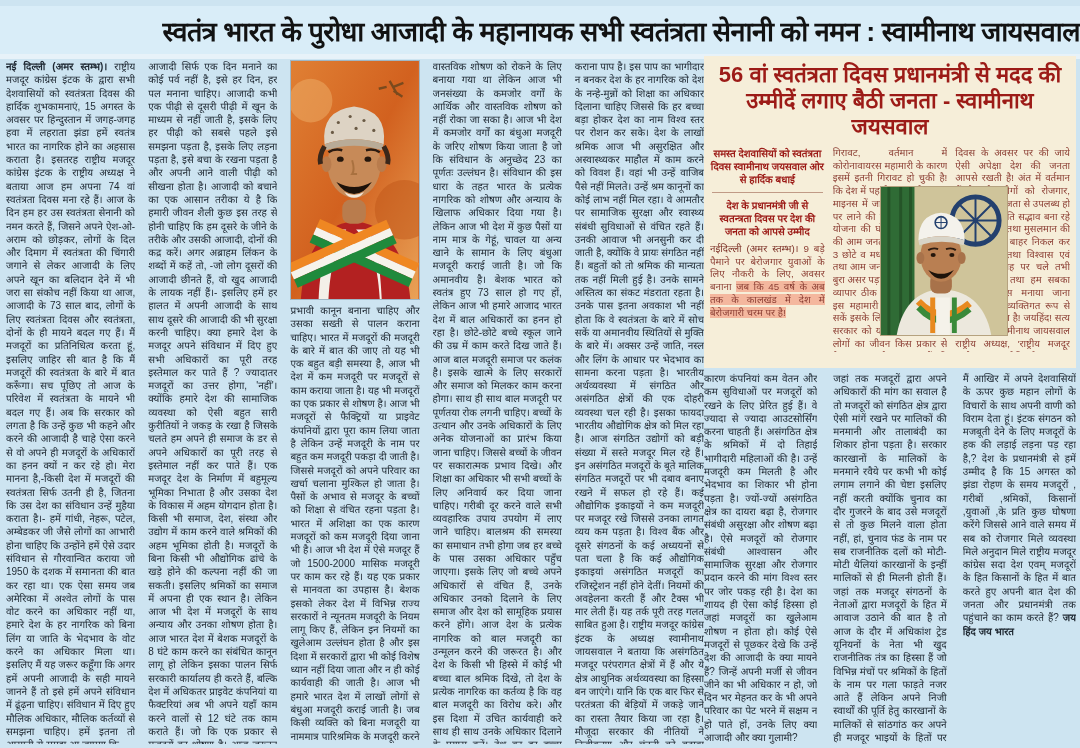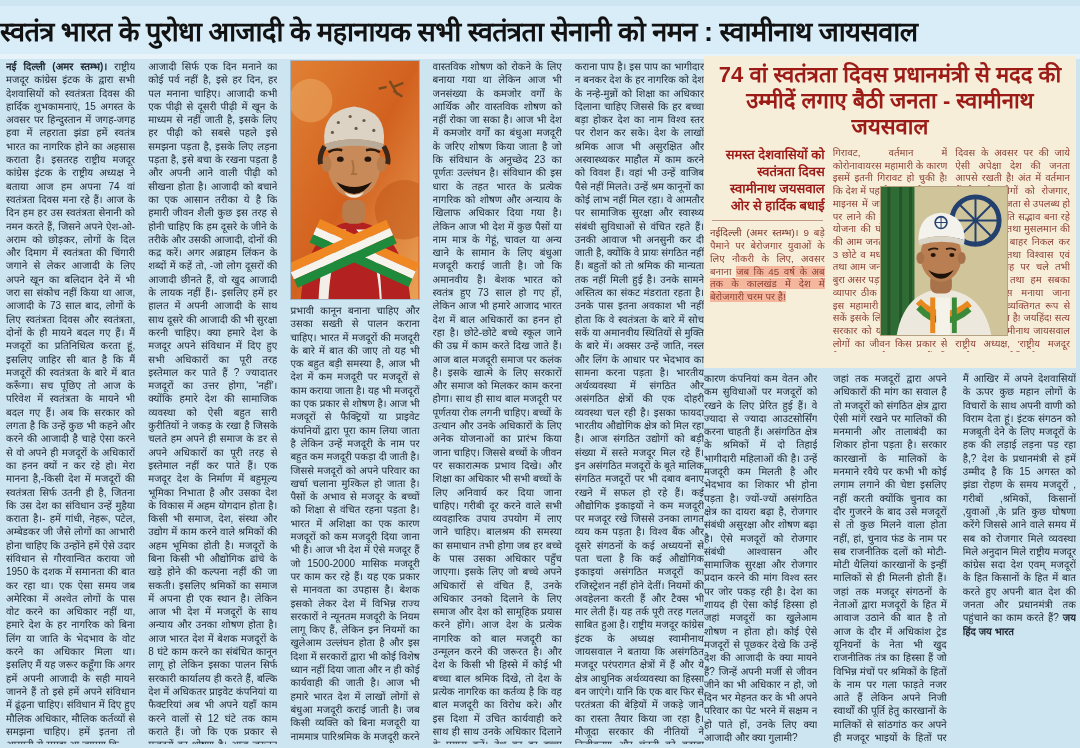--- a/index.html
+++ b/index.html
@@ -1,35 +1,35 @@
 <!DOCTYPE html>
 <html lang="hi"><head>
 <meta charset="utf-8">
 <style>
   html,body{margin:0;padding:0;}
   body{background:#e8eef2;font-family:"Liberation Sans","DejaVu Sans",sans-serif;}
   #page{position:relative;width:1080px;height:748px;background:#cde4f1;overflow:hidden;}
   
   .headline-band{position:absolute;top:6px;left:0;width:1080px;height:48px;background:#d9edf8;
-    display:flex;align-items:center;justify-content:flex-start;}
+    display:flex;align-items:center;justify-content:flex-end;}
   .headline-band .t{font-size:27px;font-weight:bold;color:#121212;white-space:nowrap;letter-spacing:-0.5px;}
   .gap-strip{position:absolute;top:54px;left:0;width:1080px;height:5px;background:#e7f2f9;}
   
   .left-cols{position:absolute;left:6px;top:60px;width:698px;height:684px;display:flex;gap:13px;}
   .col{flex:1 1 0;font-size:10px;line-height:1.33;text-align:justify;color:#1d2731;overflow:hidden;}
   .col .dateline{font-weight:bold;}
   .photo1{width:100%;height:240px;margin-bottom:4px;border:1px solid #9fb7c6;box-sizing:border-box;background:#d96a2a;}
   .photo1 svg{display:block;width:100%;height:100%;}
   
   .panel{position:absolute;left:704px;top:56px;width:372px;height:312px;background:#f6eed9;
     box-sizing:border-box;padding:4px 6px 0 6px;}
   .panel-headline{font-size:22px;line-height:1.18;font-weight:bold;color:#9c1b17;text-align:center;margin:2px 0 7px 0;}
   .panel-cols{display:flex;gap:8px;height:205px;overflow:hidden;}
   .pcol{flex:1 1 0;font-size:9.8px;line-height:1.3;text-align:justify;color:#8d4136;overflow:hidden;}
-  .pbold{font-size:13px;line-height:1.3;font-weight:bold;color:#9c1b17;text-align:right;}
+  .pbold{font-size:10px;line-height:1.3;font-weight:bold;color:#9c1b17;text-align:center;}
   .pdivider{border:none;border-top:1px solid #c09a86;margin:6px 2px;}
   .pdateline{font-weight:normal;color:#7c3026;}
   .hl{background:#f4b79e;}
   .photo2{position:absolute;left:176px;top:130px;width:128px;height:150px;border:1px solid #b5a27f;
     box-sizing:border-box;background:#cfc49a;}
   .photo2 svg{display:block;width:100%;height:100%;}
   
   .cont-cols{position:absolute;left:704px;top:372px;width:372px;height:372px;display:flex;gap:16px;}
   .cont-cols .col{font-size:10px;}
   .signoff{font-weight:bold;}
@@ -110,25 +110,26 @@
     </div>
     <div class="col">
       <span>वास्तविक शोषण को रोकने के लिए बनाया गया था लेकिन आज भी जनसंख्या के कमजोर वर्गों के आर्थिक और वास्तविक शोषण को नहीं रोका जा सका है। आज भी देश में कमजोर वर्गों का बंधुआ मजदूरी के जरिए शोषण किया जाता है जो कि संविधान के अनुच्छेद 23 का पूर्णतः उल्लंघन है। संविधान की इस धारा के तहत भारत के प्रत्येक नागरिक को शोषण और अन्याय के खिलाफ अधिकार दिया गया है। लेकिन आज भी देश में कुछ पैसों या नाम मात्र के गेहूं, चावल या अन्य खाने के सामान के लिए बंधुआ मजदूरी कराई जाती है। जो कि अमानवीय है। बेशक भारत को स्वतंत्र हुए 73 साल हो गए हों, लेकिन आज भी हमारे आजाद भारत देश में बाल अधिकारों का हनन हो रहा है। छोटे-छोटे बच्चे स्कूल जाने की उम्र में काम करते दिख जाते हैं। आज बाल मजदूरी समाज पर कलंक है। इसके खात्मे के लिए सरकारों और समाज को मिलकर काम करना होगा। साथ ही साथ बाल मजदूरी पर पूर्णतया रोक लगनी चाहिए। बच्चों के उत्थान और उनके अधिकारों के लिए अनेक योजनाओं का प्रारंभ किया जाना चाहिए। जिससे बच्चों के जीवन पर सकारात्मक प्रभाव दिखे। और शिक्षा का अधिकार भी सभी बच्चों के लिए अनिवार्य कर दिया जाना चाहिए। गरीबी दूर करने वाले सभी व्यवहारिक उपाय उपयोग में लाए जाने चाहिए। बालश्रम की समस्या का समाधान तभी होगा जब हर बच्चे के पास उसका अधिकार पहुँच जाएगा। इसके लिए जो बच्चे अपने अधिकारों से वंचित हैं, उनके अधिकार उनको दिलाने के लिए समाज और देश को सामूहिक प्रयास करने होंगे। आज देश के प्रत्येक नागरिक को बाल मजदूरी का उन्मूलन करने की जरूरत है। और देश के किसी भी हिस्से में कोई भी बच्चा बाल श्रमिक दिखे, तो देश के प्रत्येक नागरिक का कर्तव्य है कि वह बाल मजदूरी का विरोध करे। और इस दिशा में उचित कार्यवाही करे साथ ही साथ उनके अधिकार दिलाने के प्रयास करें। देश का हर बच्चा कन्हैया का स्वरूप है, इसलिए कन्हैया के प्रतिरूप से बालश्रम</span>
     </div>
     <div class="col">
       <span>कराना पाप है। इस पाप का भागीदार न बनकर देश के हर नागरिक को देश के नन्हे-मुन्नों को शिक्षा का अधिकार दिलाना चाहिए जिससे कि हर बच्चा बड़ा होकर देश का नाम विश्व स्तर पर रोशन कर सके। देश के लाखों श्रमिक आज भी असुरक्षित और अस्वास्थ्यकर माहौल में काम करने को विवश हैं। वहां भी उन्हें वाजिब पैसे नहीं मिलते। उन्हें श्रम कानूनों का कोई लाभ नहीं मिल रहा। वे आमतौर पर सामाजिक सुरक्षा और स्वास्थ्य संबंधी सुविधाओं से वंचित रहते हैं। उनकी आवाज भी अनसुनी कर दी जाती है, क्योंकि वे प्रायः संगठित नहीं हैं। बहुतों को तो श्रमिक की मान्यता तक नहीं मिली हुई है। उनके सामने अस्तित्व का संकट मंडराता रहता है। उनके पास इतना अवकाश भी नहीं होता कि वे स्वतंत्रता के बारे में सोच सकें या अमानवीय स्थितियों से मुक्ति के बारे में। अक्सर उन्हें जाति, नस्ल और लिंग के आधार पर भेदभाव का सामना करना पड़ता है। भारतीय अर्थव्यवस्था में संगठित और असंगठित क्षेत्रों की एक दोहरी व्यवस्था चल रही है। इसका फायदा भारतीय औद्योगिक क्षेत्र को मिल रहा है। आज संगठित उद्योगों को बड़ी संख्या में सस्ते मजदूर मिल रहे हैं। इन असंगठित मजदूरों के बूते मालिक संगठित मजदूरों पर भी दबाव बनाए रखने में सफल हो रहे हैं। कई औद्योगिक इकाइयों ने कम मजदूरी पर मजदूर रखे जिससे उनका लागत व्यय कम पड़ता है। विश्व बैंक और दूसरे संगठनों के कई अध्ययनों से पता चला है कि कई औद्योगिक इकाइयां असंगठित मजदूरों का रजिस्ट्रेशन नहीं होने देतीं। नियमों की अवहेलना करती हैं और टैक्स भी मार लेती हैं। यह तर्क पूरी तरह गलत साबित हुआ है। राष्ट्रीय मजदूर कांग्रेस इंटक के अध्यक्ष स्वामीनाथ जायसवाल ने बताया कि असंगठित मजदूर परंपरागत क्षेत्रों में हैं और ये क्षेत्र आधुनिक अर्थव्यवस्था का हिस्सा बन जाएंगे। यानि कि एक बार फिर से परतंत्रता की बेड़ियों में जकड़े जाने का रास्ता तैयार किया जा रहा है। मौजूदा सरकार की नीतियों ने निजीकरण और छंटनी को बढ़ावा दिया है। अंतरराष्ट्रीय प्रतिस्पर्द्धा के</span>
     </div>
   </div>
 
   <div class="panel">
-    <div class="panel-headline">74 वां स्वतंत्रता दिवस प्रधानमंत्री से मदद की उम्मीदें लगाए बैठी जनता - स्वामीनाथ जयसवाल</div>
+    <div class="panel-headline">56 वां स्वतंत्रता दिवस प्रधानमंत्री से मदद की उम्मीदें लगाए बैठी जनता - स्वामीनाथ जयसवाल</div>
     <div class="panel-cols">
       <div class="pcol">
         <div class="pbold">समस्त देशवासियों को स्वतंत्रता दिवस स्वामीनाथ जयसवाल ओर से हार्दिक बधाई</div>
         <hr class="pdivider">
+        <div class="pbold">देश के प्रधानमंत्री जी से स्वतन्त्रता दिवस पर देश की जनता को आपसे उम्मीद</div>
         <div style="margin-top:5px;">
           <span class="pdateline">नईदिल्ली (अमर स्तम्भ)।</span>
           <span>9 बड़े पैमाने पर बेरोजगार युवाओं के लिए नौकरी के लिए, अवसर बनाना</span>
           <span class="hl">जब कि 45 वर्ष के अब तक के कालखंड में देश में बेरोजगारी चरम पर है!</span>
           
         </div>
       </div>
       <div class="pcol">
         <span>गिरावट, वर्तमान में कोरोनावायरस महामारी के कारण इसमें इतनी गिरावट हो चुकी है! कि देश में पहली बार अर्थव्यवस्था माइनस में जा चुकी है इसे पटरी पर लाने की लाल किले से कार्य योजना की घोषणा होने की देश की आम जनता अपेक्षा रखती है! 3 छोटे व मध्यम वर्ग के व्यापारी तथा आम जनता की आमदनी पर बुरा असर पड़ा है आजीविका तथा व्यापार ठीक से चल सके ताकि इस महामारी का मुकाबला कर सकें इसके लिए आप तथा अपनी सरकार को योजना बना कर इन लोगों का जीवन किस प्रकार से बेहतर बन सके उन उपायों की घोषणा आपके द्वारा स्वतंत्रता</span>
       </div>

